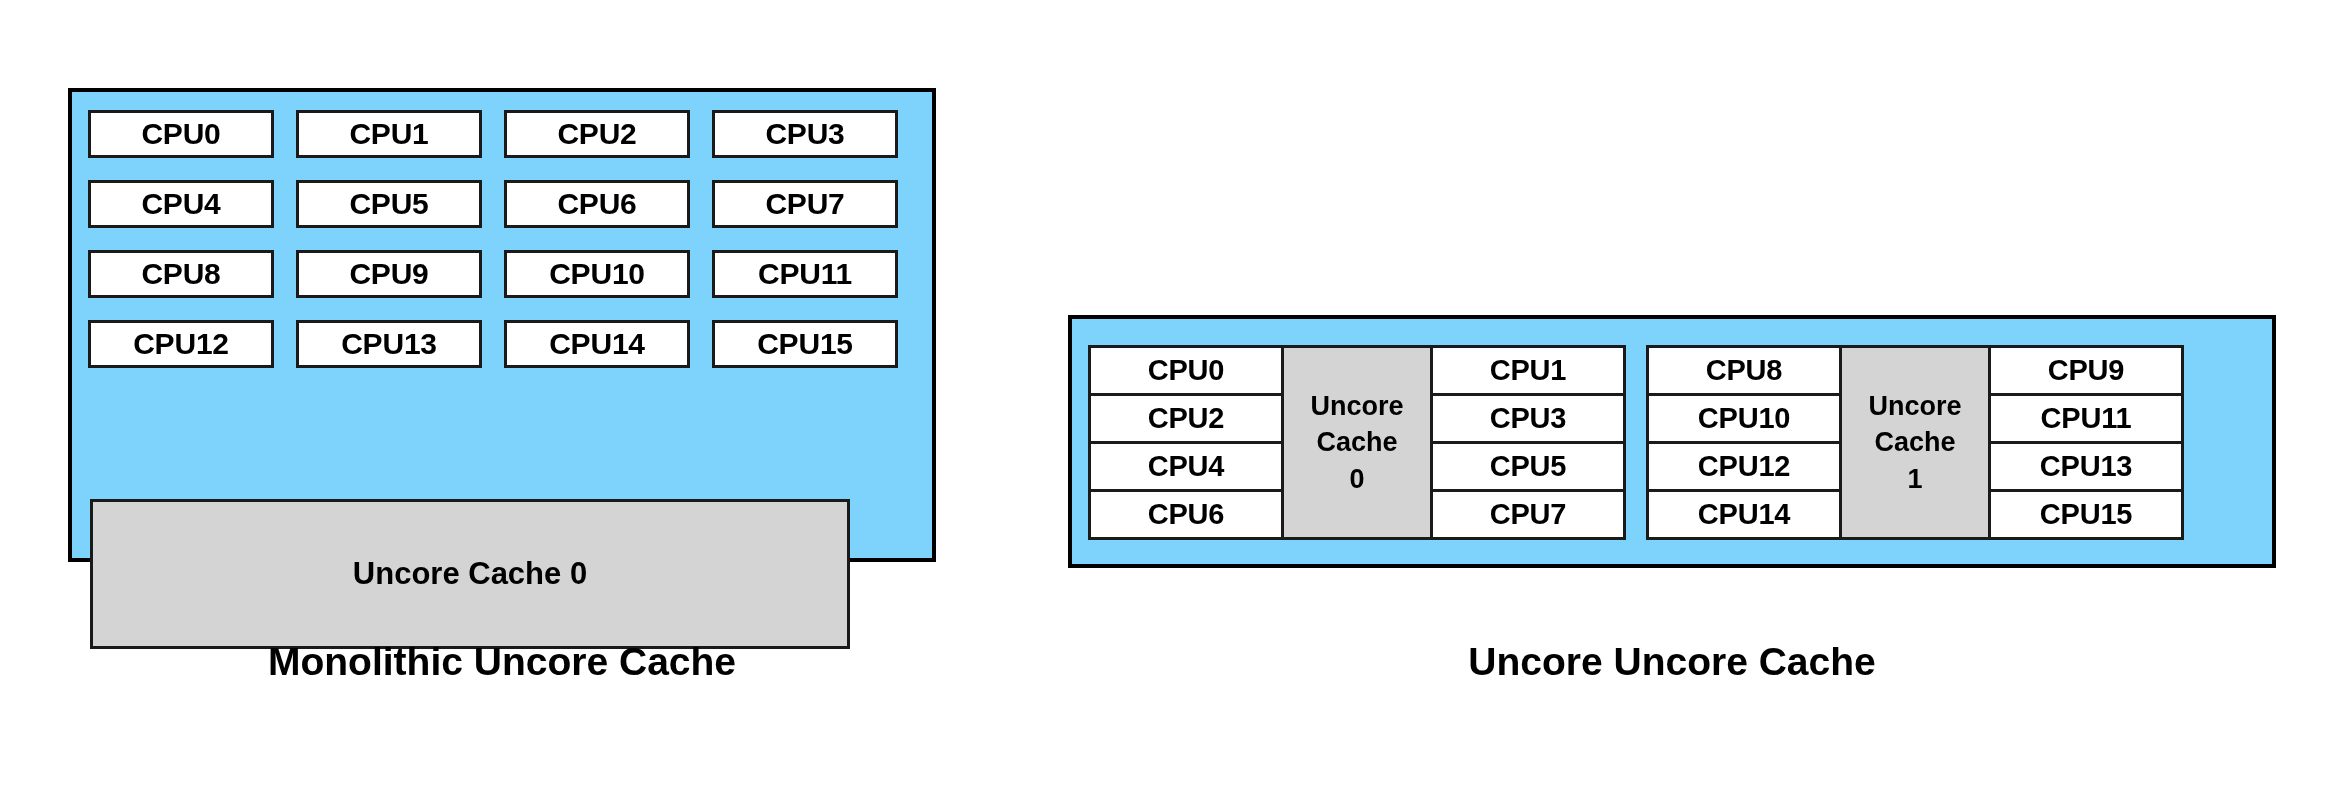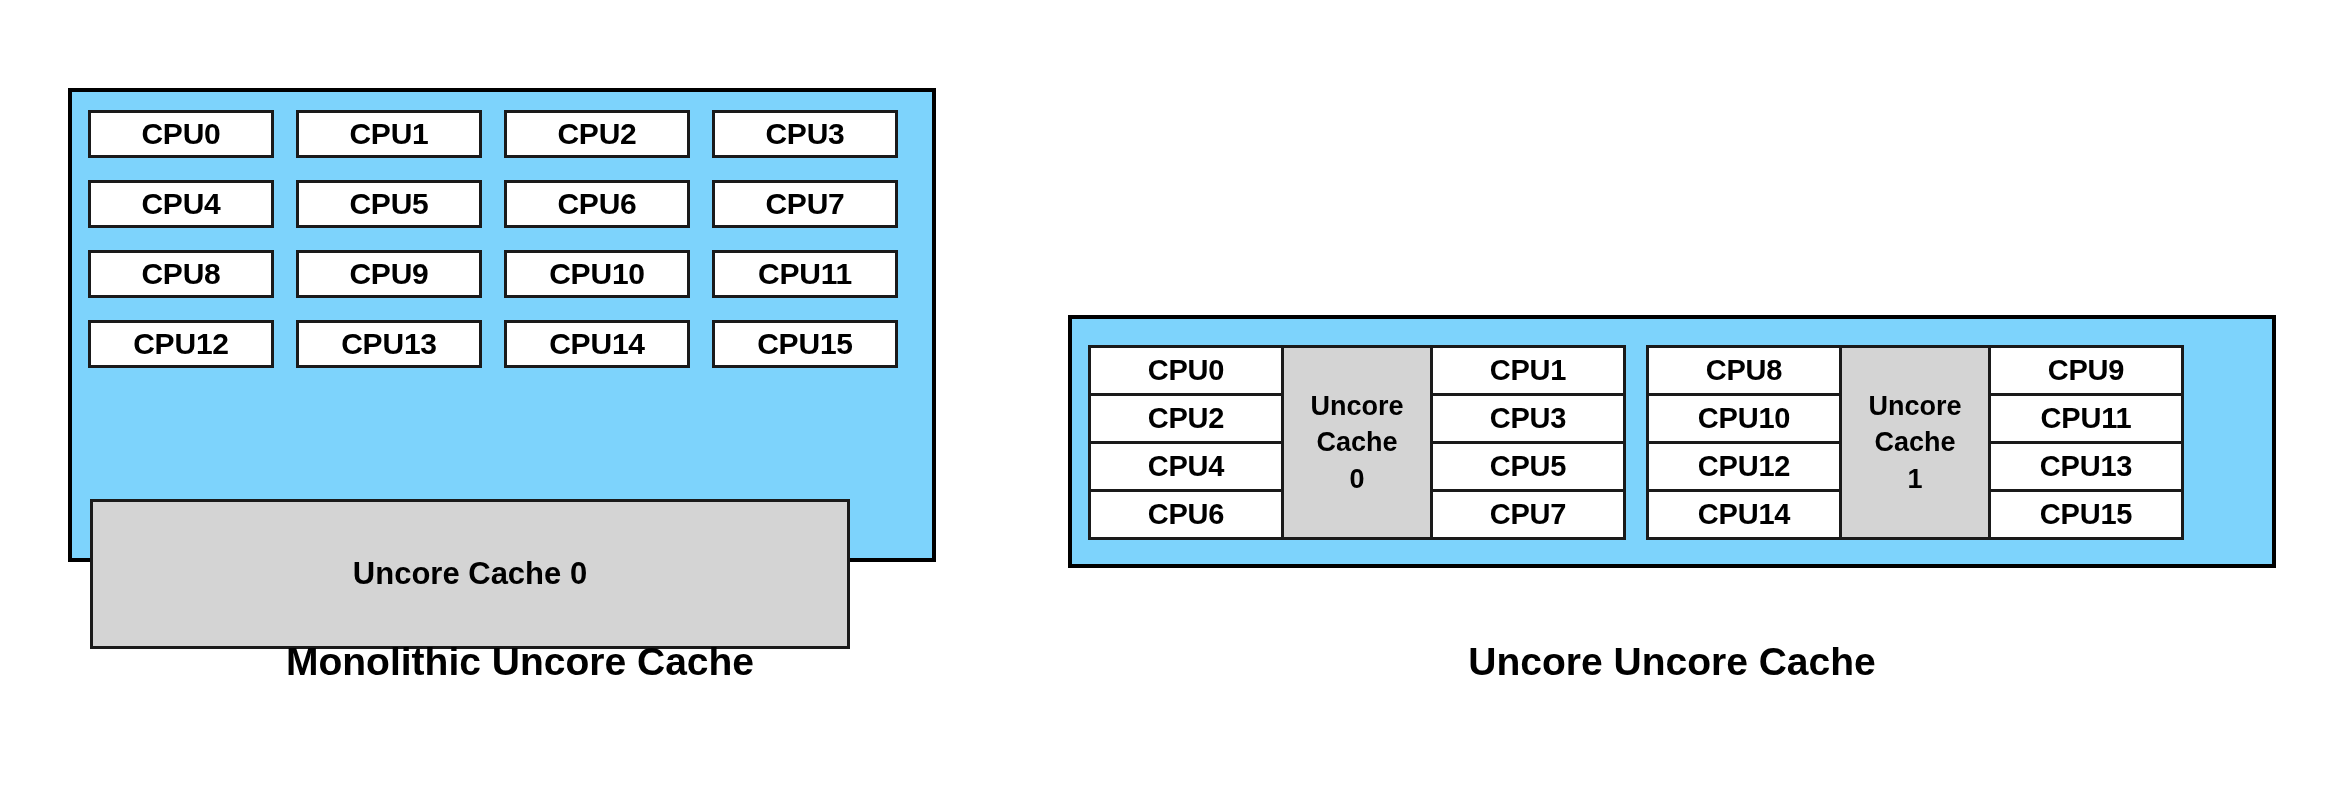--- a/index.html
+++ b/index.html
@@ -123,24 +123,23 @@
   
   .caption {
     position: absolute;
     font-weight: bold;
     color: #000000;
     font-size: 39px;
     text-align: center;
     white-space: nowrap;
   }
   #caption-monolithic {
-    left: 7px;
+    left: 0px;
     top: 640px;
     width: 1004px;
-    padding-left: 11px;
   }
   #caption-split {
     left: 1068px;
     top: 640px;
     width: 1208px;
   }
 </style>
 </head>
 <body>
 

